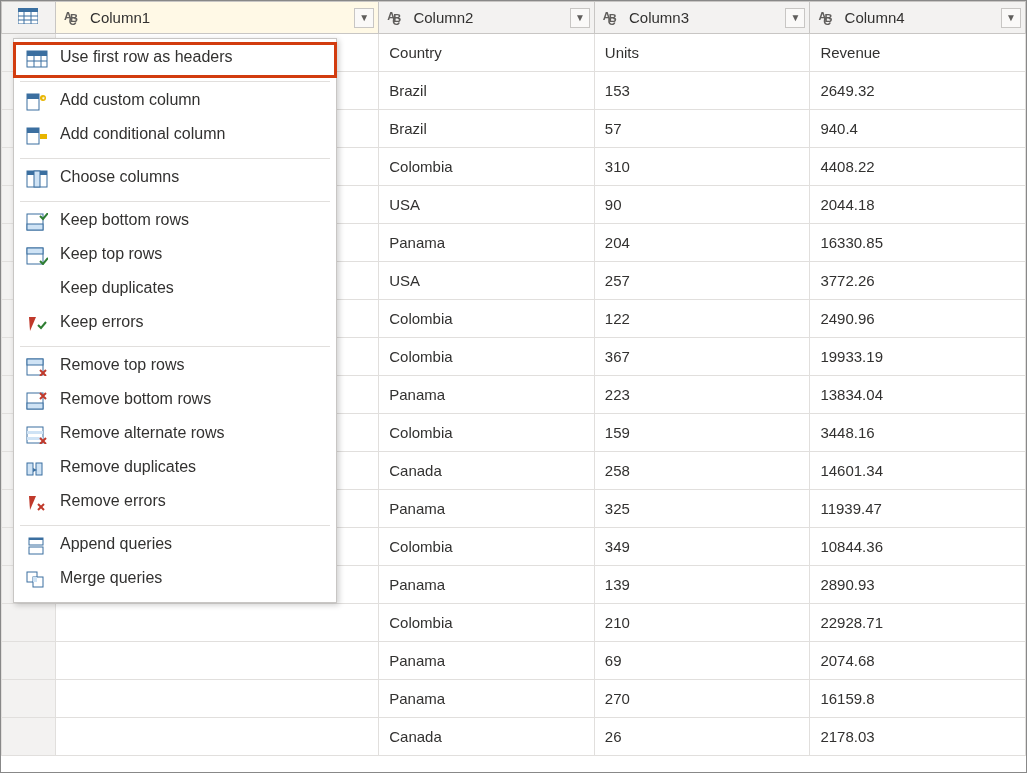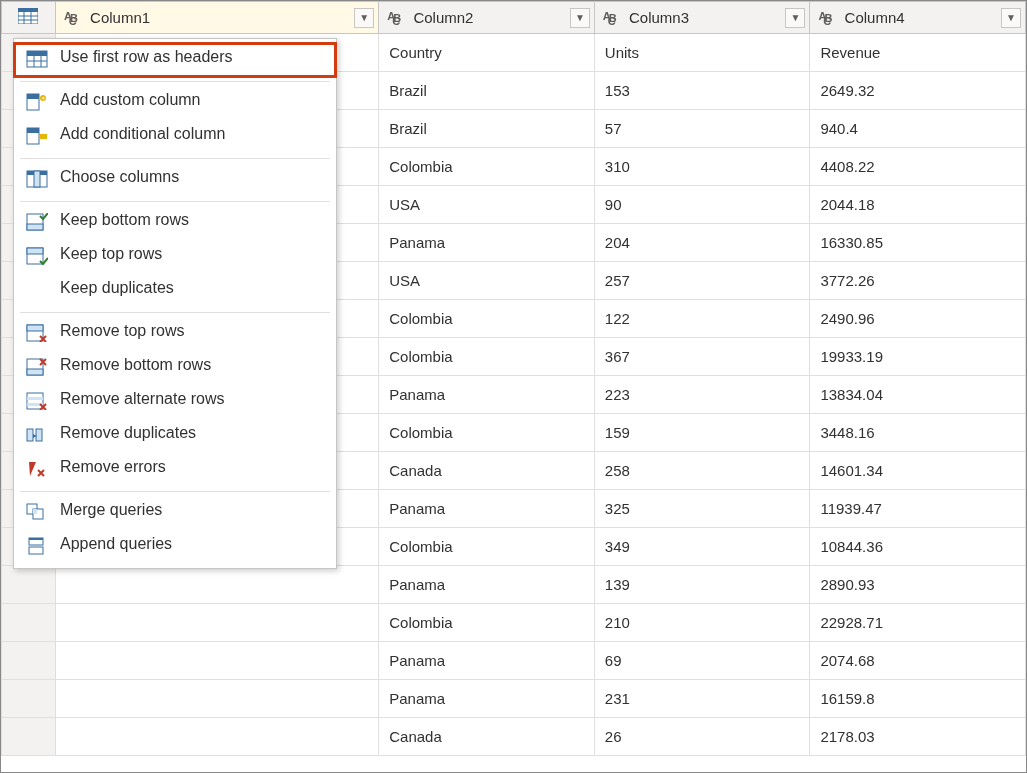--- a/index.html
+++ b/index.html
@@ -294,21 +294,21 @@
           <td class="corner-cell" style="background: rgb(243, 242, 241);"></td>
           <td class="sel-col"></td>
           <td>Panama</td>
           <td>69</td>
           <td>2074.68</td>
         </tr>
         <tr>
           <td class="corner-cell" style="background: rgb(243, 242, 241);"></td>
           <td class="sel-col"></td>
           <td>Panama</td>
-          <td>231</td>
+          <td>270</td>
           <td>16159.8</td>
         </tr>
         <tr>
           <td class="corner-cell" style="background: rgb(243, 242, 241);"></td>
           <td class="sel-col"></td>
           <td>Canada</td>
           <td>26</td>
           <td>2178.03</td>
         </tr>
       </tbody>
@@ -385,20 +385,29 @@
             <rect x="1" y="1" width="16" height="6" fill="#cfe3f5" stroke="#3b6fa0"></rect>
             <path d="M14 14 l3 3 l5 -6" stroke="#2e7d32" stroke-width="2" fill="none"></path>
           </svg>
       </span>
       <span>Keep top rows</span>
     </div>
     <div class="menu-item">
       <span class="menu-icon"></span>
       <span>Keep duplicates</span>
     </div>
+    <div class="menu-item">
+      <span class="menu-icon">
+        <svg width="22" height="18" viewBox="0 0 22 18">
+            <polygon points="3,2 10,2 4,16" fill="#c0392b"></polygon>
+            <path d="M12 10 l3 3 l5 -6" stroke="#2e7d32" stroke-width="2" fill="none"></path>
+          </svg>
+      </span>
+      <span>Keep errors</span>
+    </div>
 
     <div class="menu-sep"></div>
 
     <div class="menu-item">
       <span class="menu-icon">
         <svg width="22" height="18" viewBox="0 0 22 18">
             <rect x="1" y="1" width="16" height="16" fill="#fff" stroke="#3b6fa0"></rect>
             <rect x="1" y="1" width="16" height="6" fill="#cfe3f5" stroke="#3b6fa0"></rect>
             <path d="M14 12 l6 6 M20 12 l-6 6" stroke="#c0392b" stroke-width="2"></path>
           </svg>
@@ -444,33 +453,33 @@
           </svg>
       </span>
       <span>Remove errors</span>
     </div>
 
     <div class="menu-sep"></div>
 
     <div class="menu-item">
       <span class="menu-icon">
         <svg width="22" height="18" viewBox="0 0 22 18">
+            <rect x="3" y="1" width="14" height="7" fill="#fff" stroke="#3b6fa0"></rect>
+            <rect x="3" y="10" width="14" height="7" fill="#fff" stroke="#3b6fa0"></rect>
+            <rect x="3" y="1" width="14" height="2" fill="#3b6fa0"></rect>
+          </svg>
+      </span>
+      <span>Append queries</span>
+    </div>
+    <div class="menu-item">
+      <span class="menu-icon">
+        <svg width="22" height="18" viewBox="0 0 22 18">
             <rect x="1" y="1" width="10" height="10" fill="#fff" stroke="#3b6fa0"></rect>
             <rect x="7" y="6" width="10" height="10" fill="#fff" stroke="#3b6fa0"></rect>
             <rect x="7" y="6" width="4" height="5" fill="#cfe3f5"></rect>
           </svg>
       </span>
       <span>Merge queries</span>
     </div>
-    <div class="menu-item">
-      <span class="menu-icon">
-        <svg width="22" height="18" viewBox="0 0 22 18">
-            <rect x="3" y="1" width="14" height="7" fill="#fff" stroke="#3b6fa0"></rect>
-            <rect x="3" y="10" width="14" height="7" fill="#fff" stroke="#3b6fa0"></rect>
-            <rect x="3" y="1" width="14" height="2" fill="#3b6fa0"></rect>
-          </svg>
-      </span>
-      <span>Append queries</span>
-    </div>
 
   </div>
 
 </div>
 
 </body></html>

